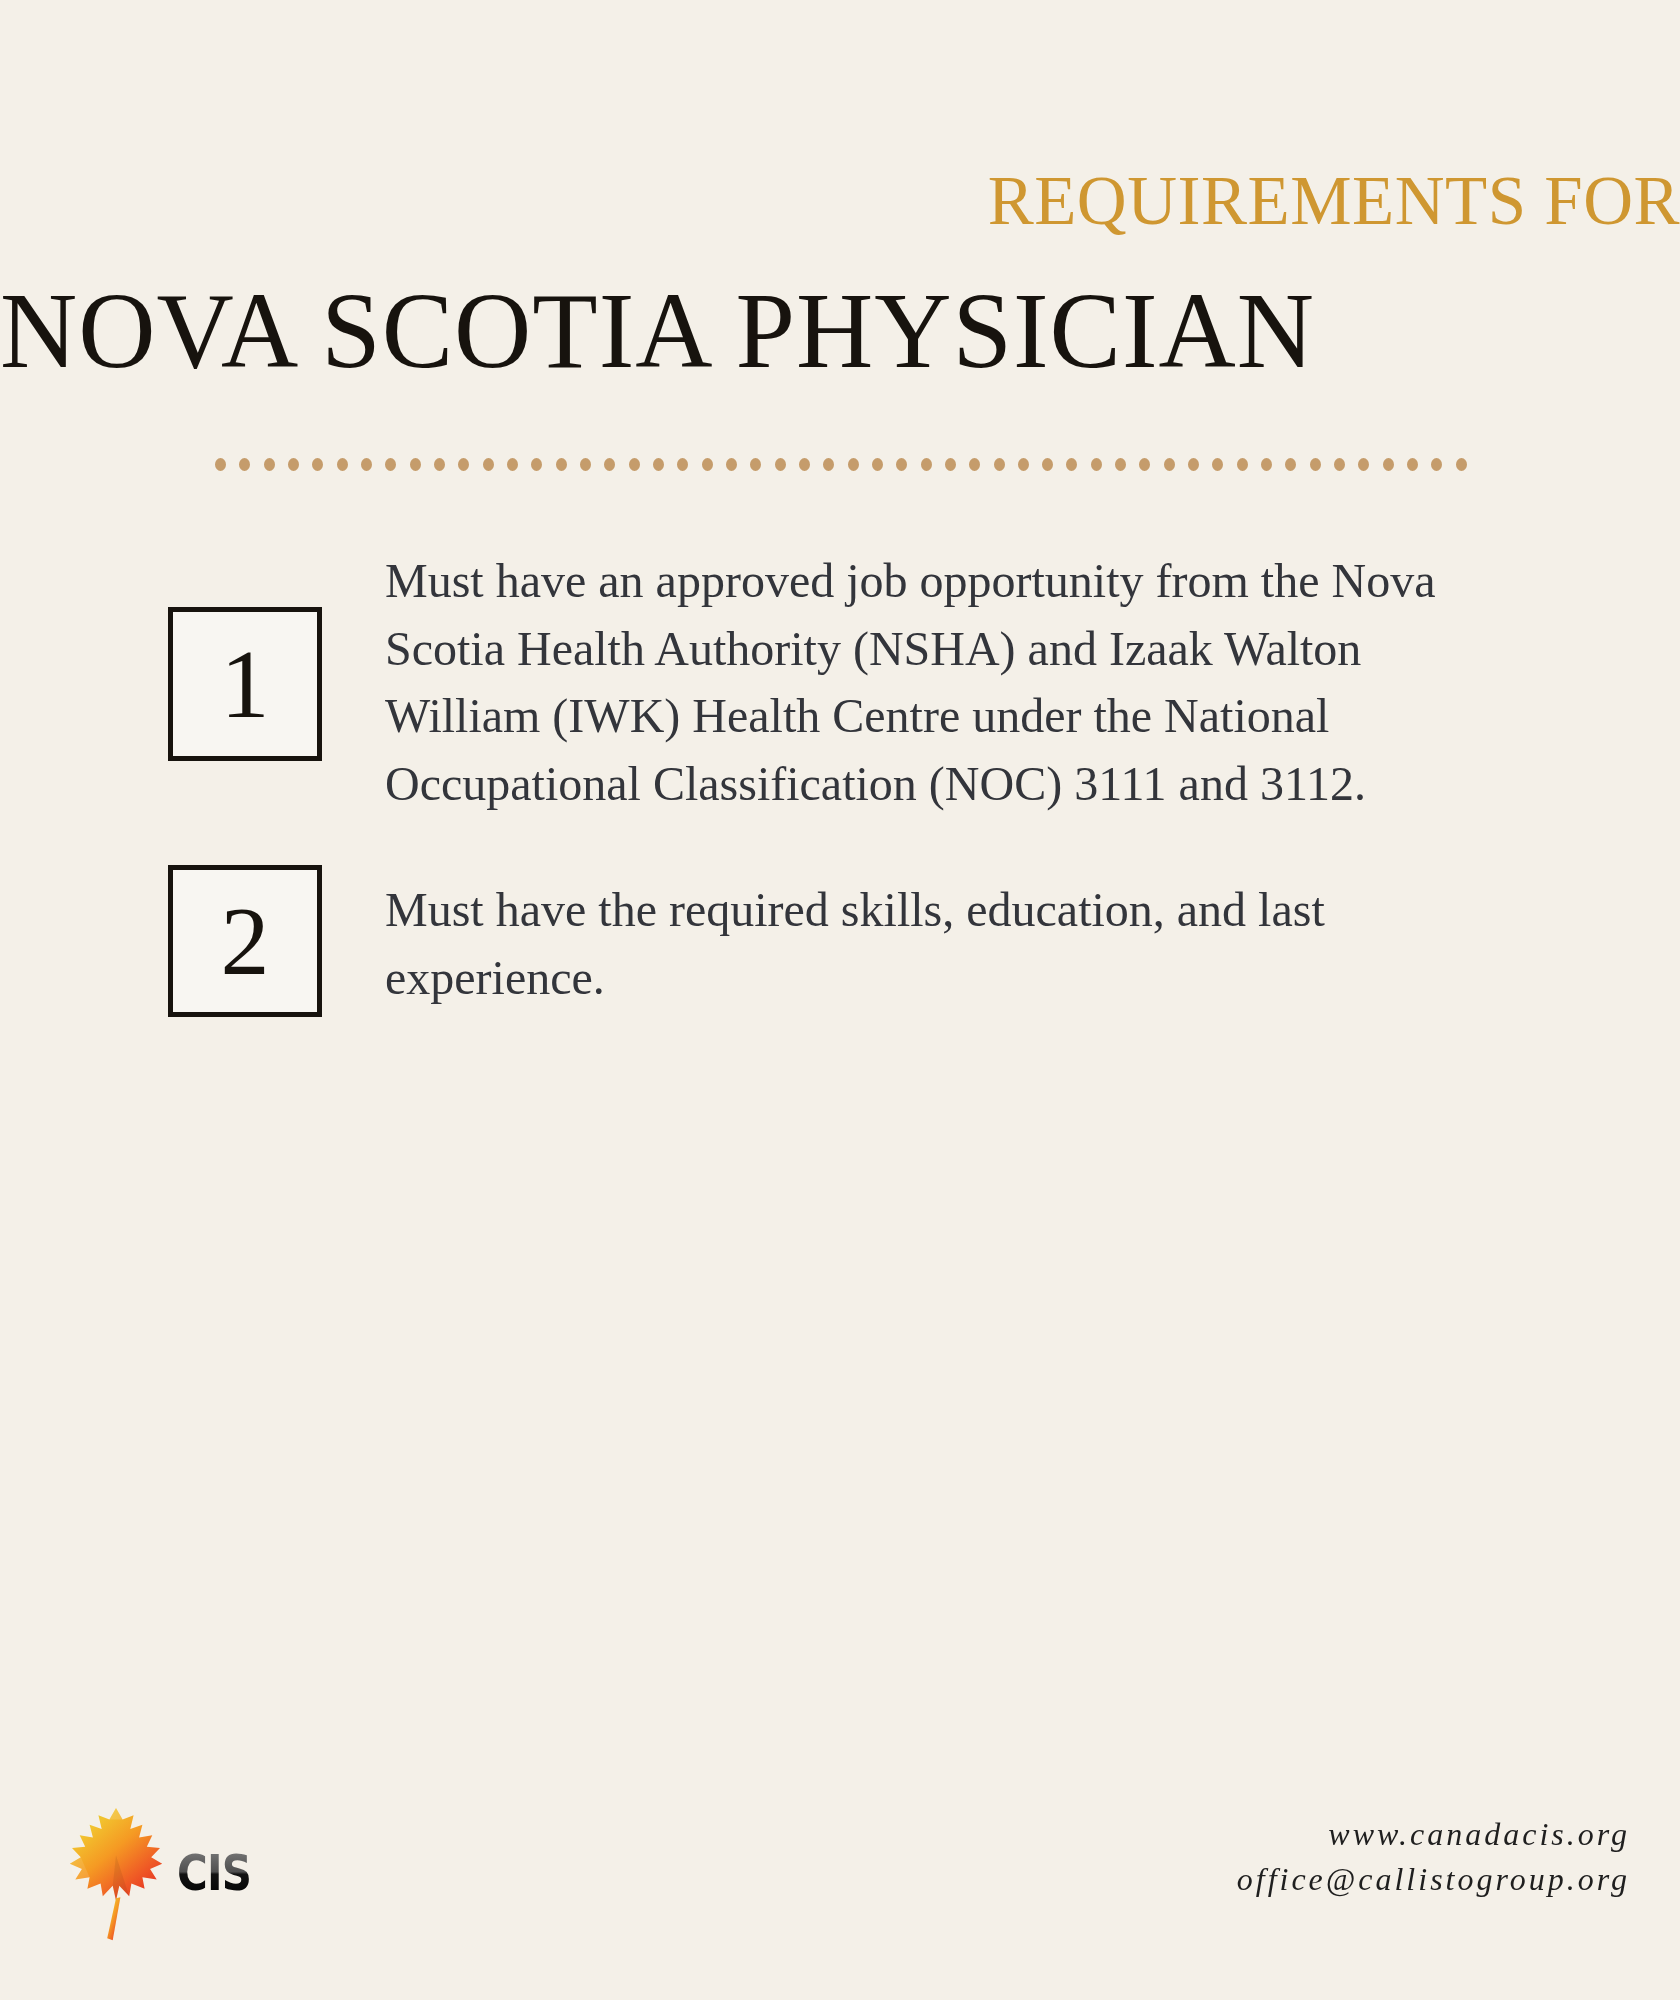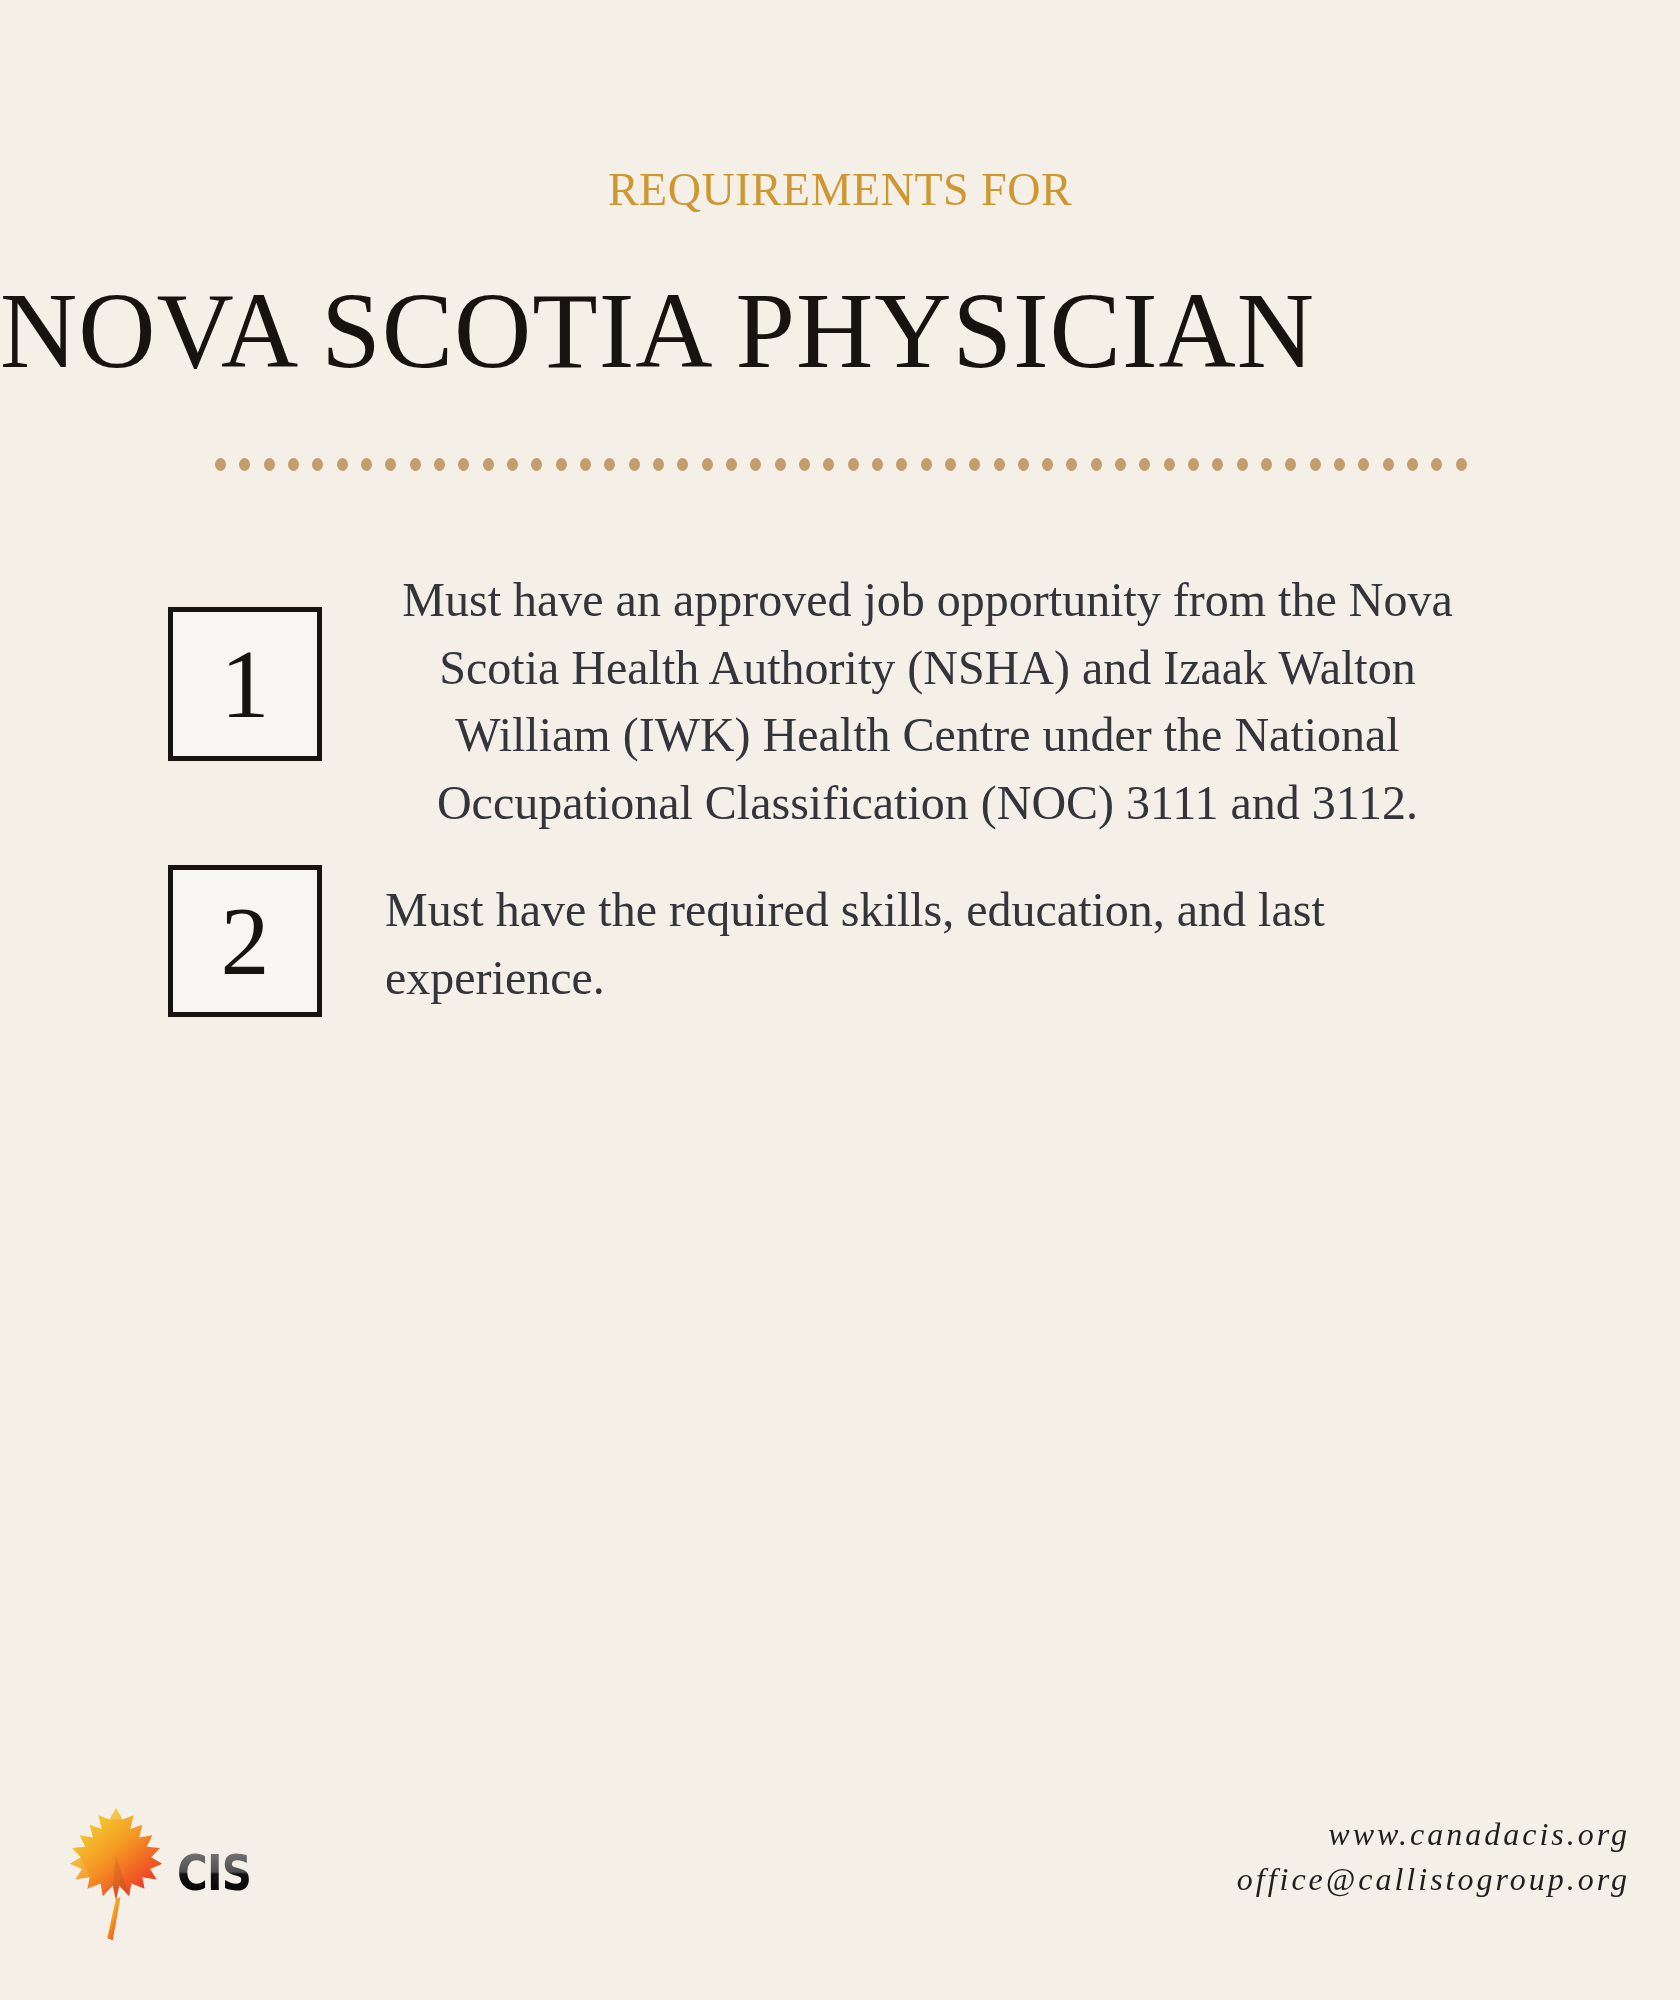--- a/index.html
+++ b/index.html
@@ -5,22 +5,22 @@
   html,body{margin:0;padding:0;}
   .poster{
     position:relative;
     width:1680px;height:2000px;
     background:var(--c-background,#f4f0e8);
     font-family:"Liberation Serif","DejaVu Serif",serif;
     overflow:hidden;
   }
   .eyebrow{
     position:absolute;left:0;top:167px;width:100%;
-    text-align:center;
-    font-size:46px;line-height:1;
+    text-align:right;
+    font-size:69px;line-height:1;
     color:var(--c-eyebrow,#cf9731);
     letter-spacing:0.5px;
   }
   .main-title{
     position:absolute;left:0;top:278px;width:100%;
     text-align:left;
     font-size:107px;line-height:1;
     color:var(--c-title,#17130e);
     letter-spacing:1px;
   }
@@ -43,21 +43,21 @@
   .num-box.box2{top:865px;height:152px;}
   .num-box .num{
     font-size:98px;line-height:1;
     color:var(--c-title,#17130e);
   }
   .req-text{
     position:absolute;left:385px;width:1085px;
     font-size:48px;line-height:67.5px;
     color:var(--c-body,#33353b);
   }
-  .req-text.text1{top:566px;text-align:center;}
+  .req-text.text1{top:547px;}
   .req-text.text2{top:876px;}
   .logo{
     position:absolute;left:55px;top:1806px;width:200px;height:140px;
   }
   .contact{
     position:absolute;right:50px;top:1812px;
     text-align:right;
     font-size:32px;line-height:45px;letter-spacing:3px;
     color:var(--c-footer_text,#1f1f1f);
     white-space:nowrap;

